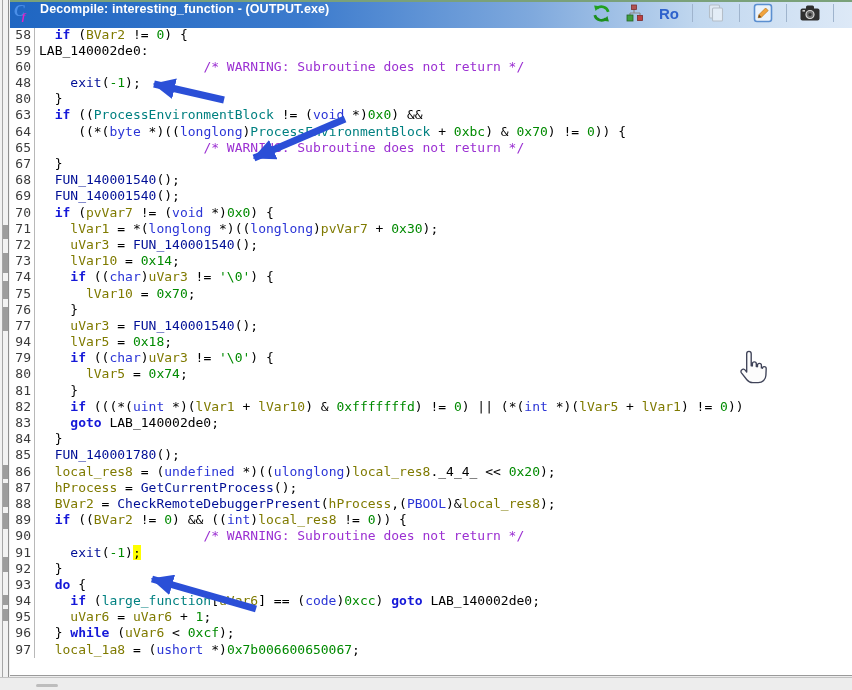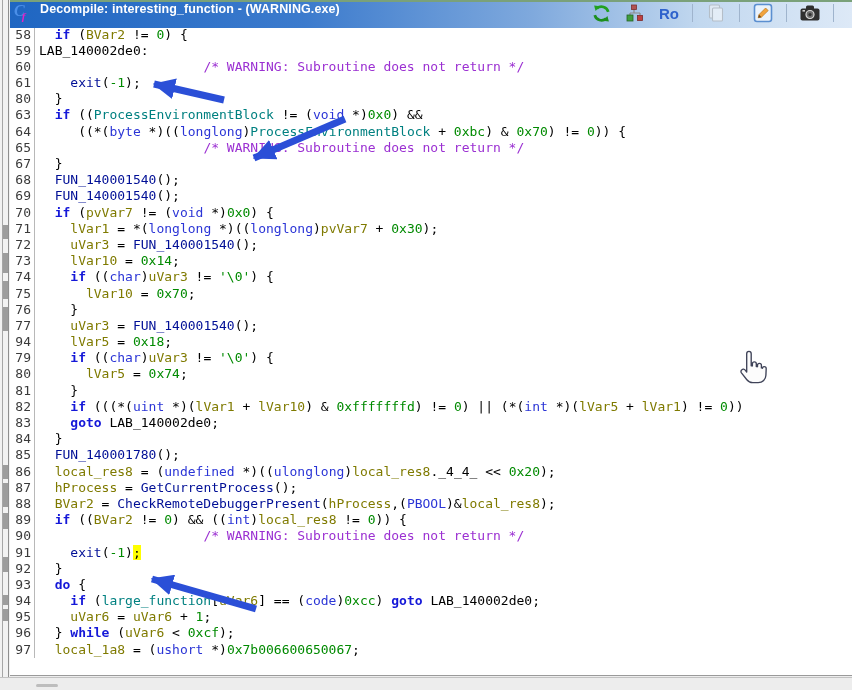--- a/index.html
+++ b/index.html
@@ -80,21 +80,21 @@
     <div class="mark" style="top:513px;height:16px"></div>
     <div class="mark" style="top:557px;height:15px"></div>
     <div class="mark" style="top:595px;height:10px"></div>
     <div class="mark" style="top:609px;height:12px"></div>
   </div>
 
   <div class="top-edge"></div>
 
   <div class="title-bar">
     <span class="app-icon"><span class="c">C</span><span class="f">f</span></span>
-    <span class="title-text">Decompile: interesting_function -  (WARNING.exe)</span>
+    <span class="title-text">Decompile: interesting_function -  (OUTPUT.exe)</span>
     <div class="toolbar">
       <div class="tool-btn">
         <svg width="19" height="19" viewBox="0 0 18 18">
           <path d="M15.4 7.4 A6.6 6.6 0 0 0 4.6 4.2" fill="none" stroke="#21a121" stroke-width="2.5"></path>
           <polygon points="2.0,1.4 7.6,2.2 3.4,6.6" fill="#21a121"></polygon>
           <path d="M2.6 10.6 A6.6 6.6 0 0 0 13.4 13.8" fill="none" stroke="#1d8f1d" stroke-width="2.5"></path>
           <polygon points="16.0,16.6 10.4,15.8 14.6,11.4" fill="#1d8f1d"></polygon>
         </svg>
       </div>
       <div class="tool-btn">
@@ -135,21 +135,21 @@
       </div>
       <div class="tool-sep"></div>
     </div>
   </div>
 
   <div class="code-panel">
     <div class="code-scroll" id="code-area">
         <div class="code-line"><span class="ln">58</span><span class="lt"><span class="tk-p">  </span><span class="tk-kw">if</span><span class="tk-p"> (</span><span class="tk-va">BVar2</span><span class="tk-p"> != </span><span class="tk-ct">0</span><span class="tk-p">) {</span></span></div>
         <div class="code-line"><span class="ln">59</span><span class="lt"><span class="tk-p">LAB_140002de0:</span></span></div>
         <div class="code-line"><span class="ln">60</span><span class="lt"><span class="tk-p">                     </span><span class="tk-cm">/* WARNING: Subroutine does not return */</span></span></div>
-        <div class="code-line"><span class="ln">61</span><span class="lt"><span class="tk-p">    </span><span class="tk-fn">exit</span><span class="tk-p">(</span><span class="tk-ct">-1</span><span class="tk-p">);</span></span></div>
+        <div class="code-line"><span class="ln">48</span><span class="lt"><span class="tk-p">    </span><span class="tk-fn">exit</span><span class="tk-p">(</span><span class="tk-ct">-1</span><span class="tk-p">);</span></span></div>
         <div class="code-line"><span class="ln">80</span><span class="lt"><span class="tk-p">  }</span></span></div>
         <div class="code-line"><span class="ln">63</span><span class="lt"><span class="tk-p">  </span><span class="tk-kw">if</span><span class="tk-p"> ((</span><span class="tk-gl">ProcessEnvironmentBlock</span><span class="tk-p"> != (</span><span class="tk-ty">void</span><span class="tk-p"> *)</span><span class="tk-ct">0x0</span><span class="tk-p">) &amp;&amp;</span></span></div>
         <div class="code-line"><span class="ln">64</span><span class="lt"><span class="tk-p">     ((*(</span><span class="tk-ty">byte</span><span class="tk-p"> *)((</span><span class="tk-ty">longlong</span><span class="tk-p">)</span><span class="tk-gl">ProcessEnvironmentBlock</span><span class="tk-p"> + </span><span class="tk-ct">0xbc</span><span class="tk-p">) &amp; </span><span class="tk-ct">0x70</span><span class="tk-p">) != </span><span class="tk-ct">0</span><span class="tk-p">)) {</span></span></div>
         <div class="code-line"><span class="ln">65</span><span class="lt"><span class="tk-p">                     </span><span class="tk-cm">/* WARNING: Subroutine does not return */</span></span></div>
         <div class="code-line"><span class="ln">67</span><span class="lt"><span class="tk-p">  }</span></span></div>
         <div class="code-line"><span class="ln">68</span><span class="lt"><span class="tk-p">  </span><span class="tk-fn">FUN_140001540</span><span class="tk-p">();</span></span></div>
         <div class="code-line"><span class="ln">69</span><span class="lt"><span class="tk-p">  </span><span class="tk-fn">FUN_140001540</span><span class="tk-p">();</span></span></div>
         <div class="code-line"><span class="ln">70</span><span class="lt"><span class="tk-p">  </span><span class="tk-kw">if</span><span class="tk-p"> (</span><span class="tk-va">pvVar7</span><span class="tk-p"> != (</span><span class="tk-ty">void</span><span class="tk-p"> *)</span><span class="tk-ct">0x0</span><span class="tk-p">) {</span></span></div>
         <div class="code-line"><span class="ln">71</span><span class="lt"><span class="tk-p">    </span><span class="tk-va">lVar1</span><span class="tk-p"> = *(</span><span class="tk-ty">longlong</span><span class="tk-p"> *)((</span><span class="tk-ty">longlong</span><span class="tk-p">)</span><span class="tk-va">pvVar7</span><span class="tk-p"> + </span><span class="tk-ct">0x30</span><span class="tk-p">);</span></span></div>
         <div class="code-line"><span class="ln">72</span><span class="lt"><span class="tk-p">    </span><span class="tk-va">uVar3</span><span class="tk-p"> = </span><span class="tk-fn">FUN_140001540</span><span class="tk-p">();</span></span></div>

